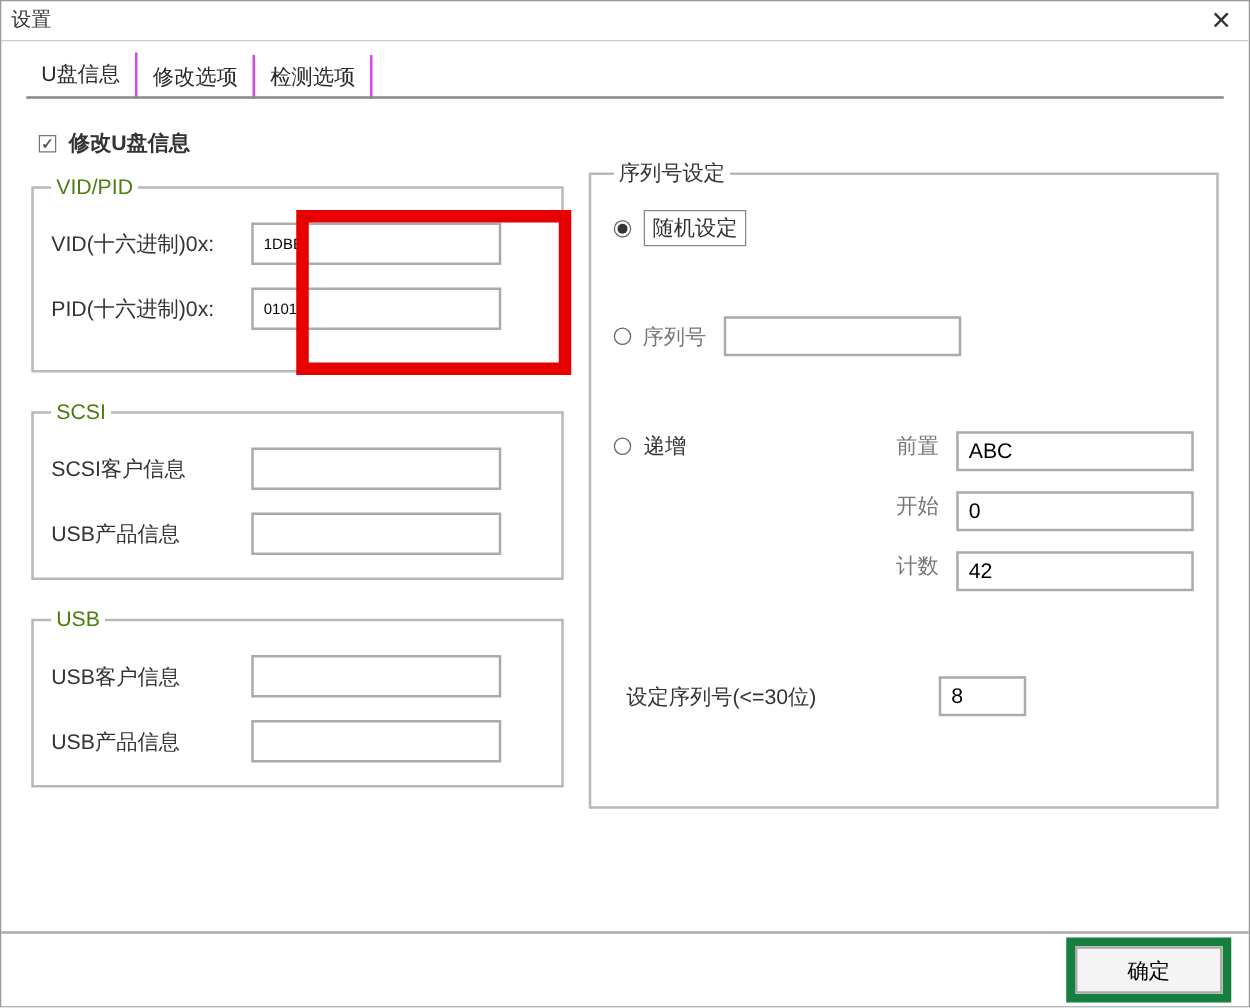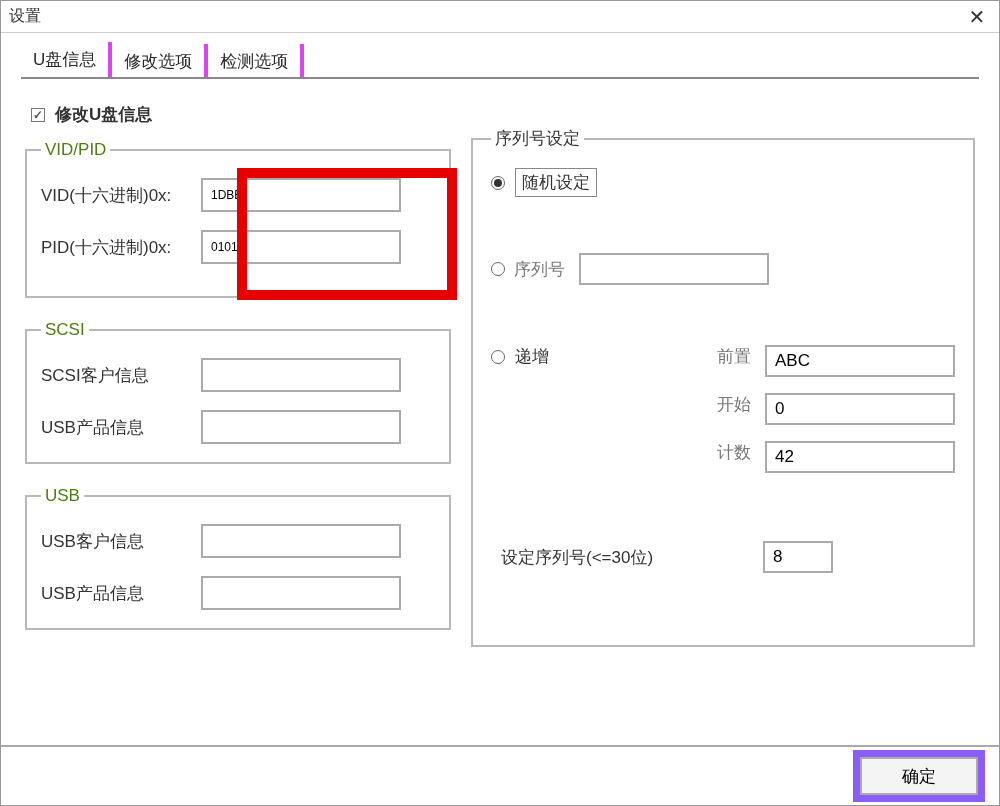--- a/index.html
+++ b/index.html
@@ -38,21 +38,21 @@
   }
   .tab-strip {
     display: flex;
     align-items: flex-end;
     padding: 12px 20px 0 20px;
     position: relative;
     height: 46px;
   }
   .tab {
     padding: 6px 12px;
-    border-right: 4px solid #d946ef;
+    border-right: 2px solid #d946ef;
     color: #2a2a2a;
     cursor: default;
     position: relative;
   }
   .tab.active {
     border-bottom: 2px solid #fff;
   }
   .tab-underline {
     position: absolute;
     left: 20px;
@@ -184,36 +184,35 @@
   .radio-fixed-row input {
     width: 190px; height: 32px; border: 2px solid #aaa; padding:2px 8px; font-size:17px; font-family:inherit;
   }
   .radio-incr-row { display:flex; align-items:flex-start;}
   .radio-incr-row .left { display:flex; align-items:center; width: 200px; font-family: Liberation Serif, serif;}
   .radio-incr-row .left .lbl2 { margin-left:10px; }
   .serial-len-row {
     margin-top: 52px;
     display: flex; align-items: center;
     margin-left: 10px;
-    gap: 12px;
   }
   .serial-len-row .lbl3 { width: 250px; }
   .serial-len-row input {
     width: 70px; height: 32px; border: 2px solid #aaa; padding:2px 8px; font-size:17px; font-family:inherit;
   }
   .button-bar {
     border-top: 2px solid #aaa;
     height: 60px;
     display: flex;
     justify-content: flex-end;
     align-items: center;
     padding-right: 14px;
   }
   .ok-btn-box {
-    border: 7px solid #8b5cf6;
+    border: 7px solid #15803d;
     padding: 0;
     font-family: Liberation Serif, serif;
   }
   .ok-btn {
     width: 118px;
     height: 38px;
     border: 2px solid #aaa;
     background: #f4f4f4;
     font-size: 17px;
     font-family: inherit;

